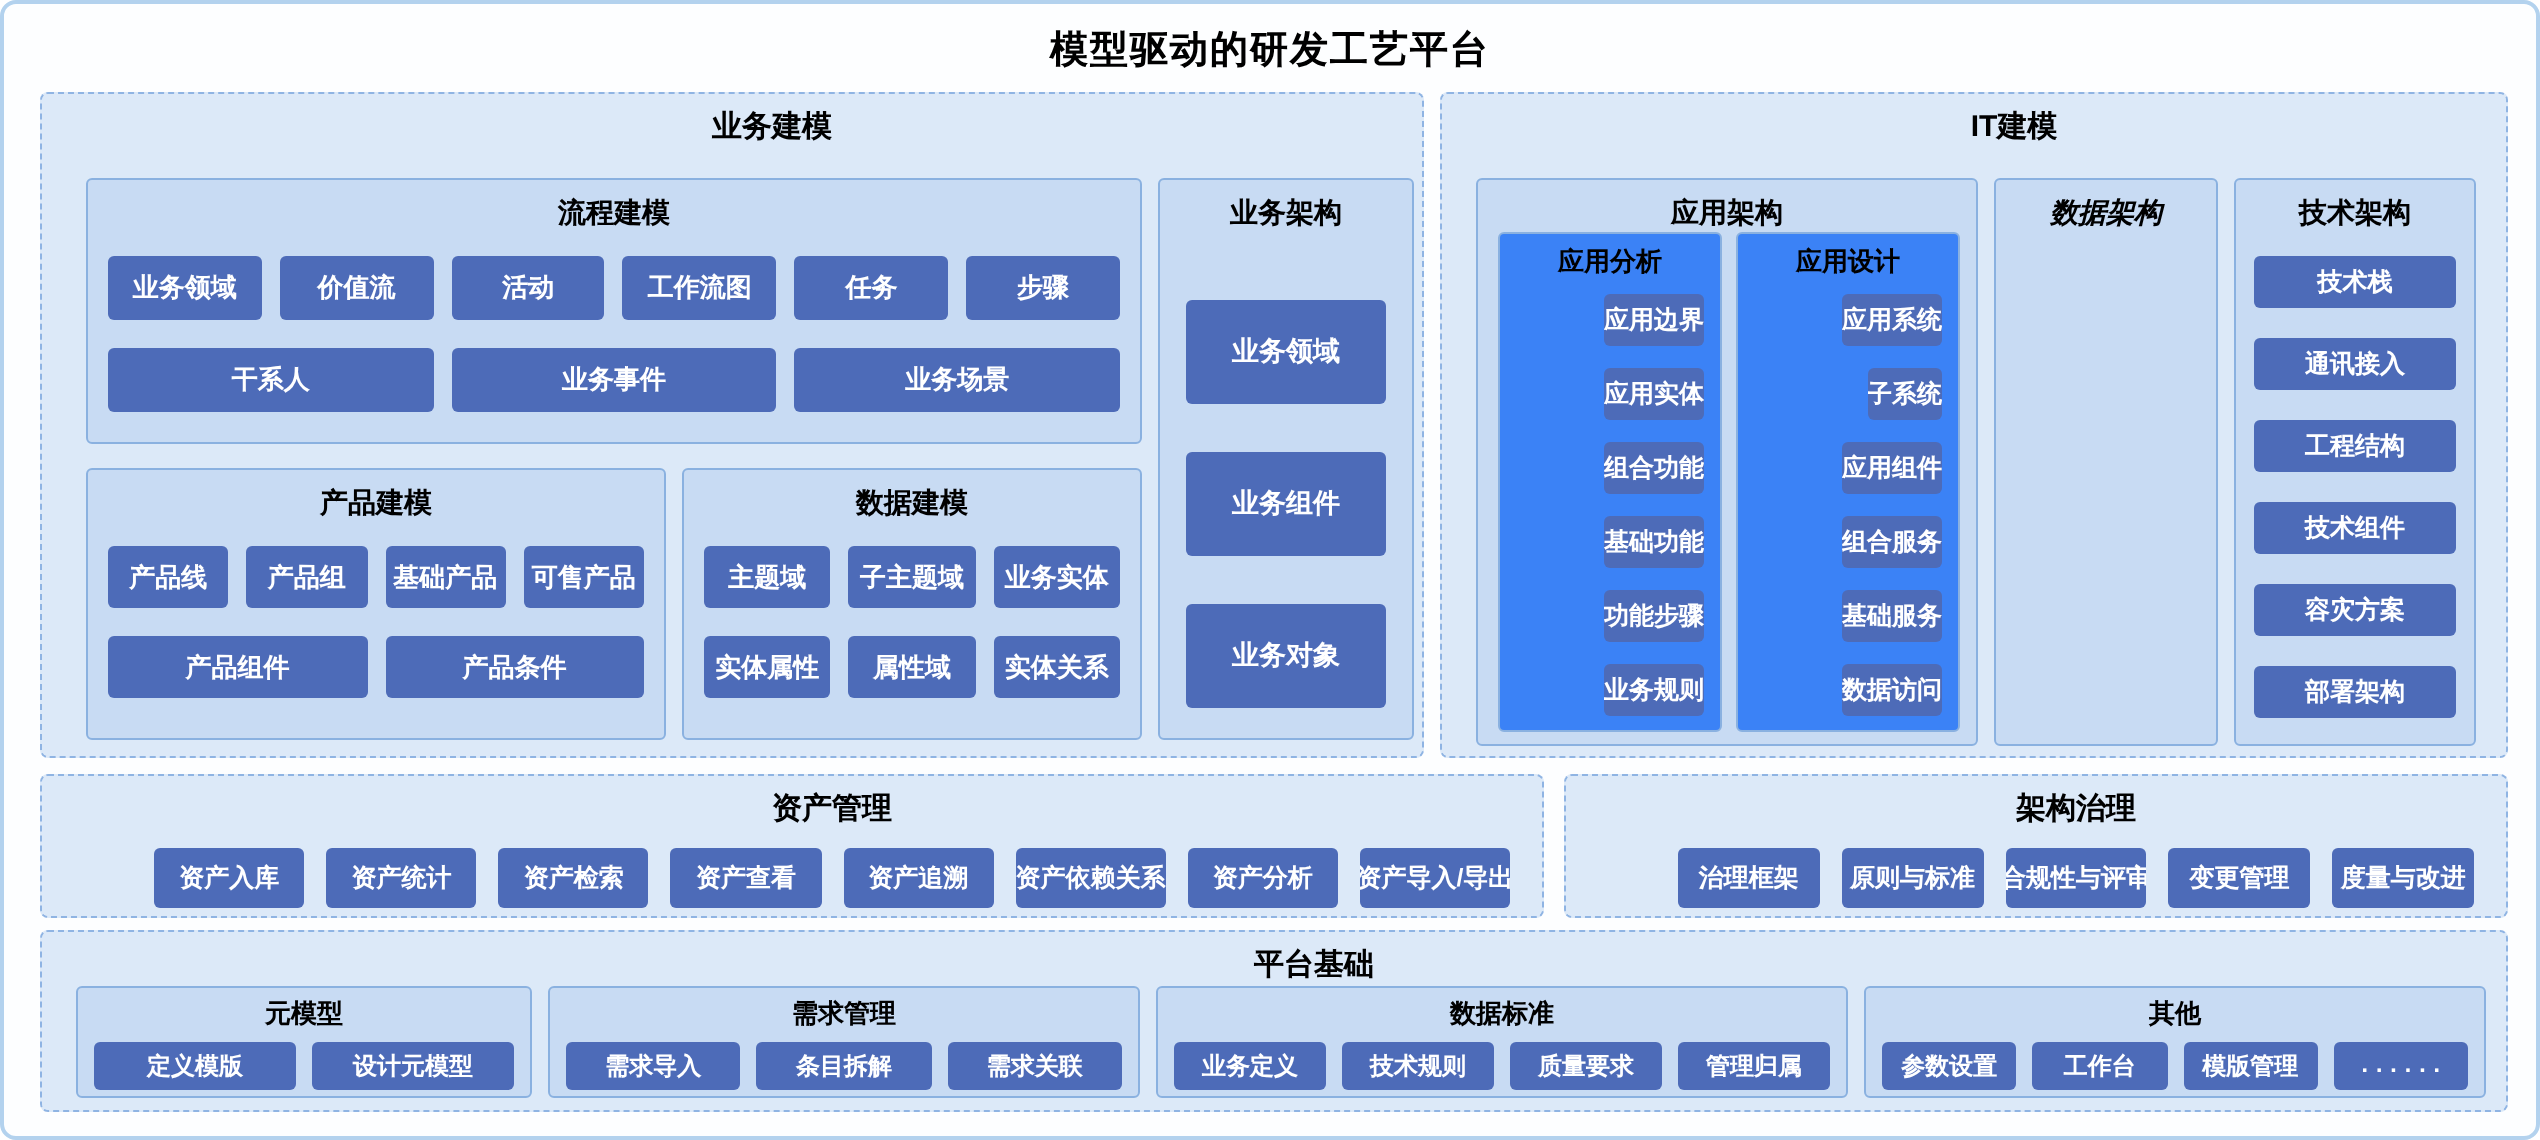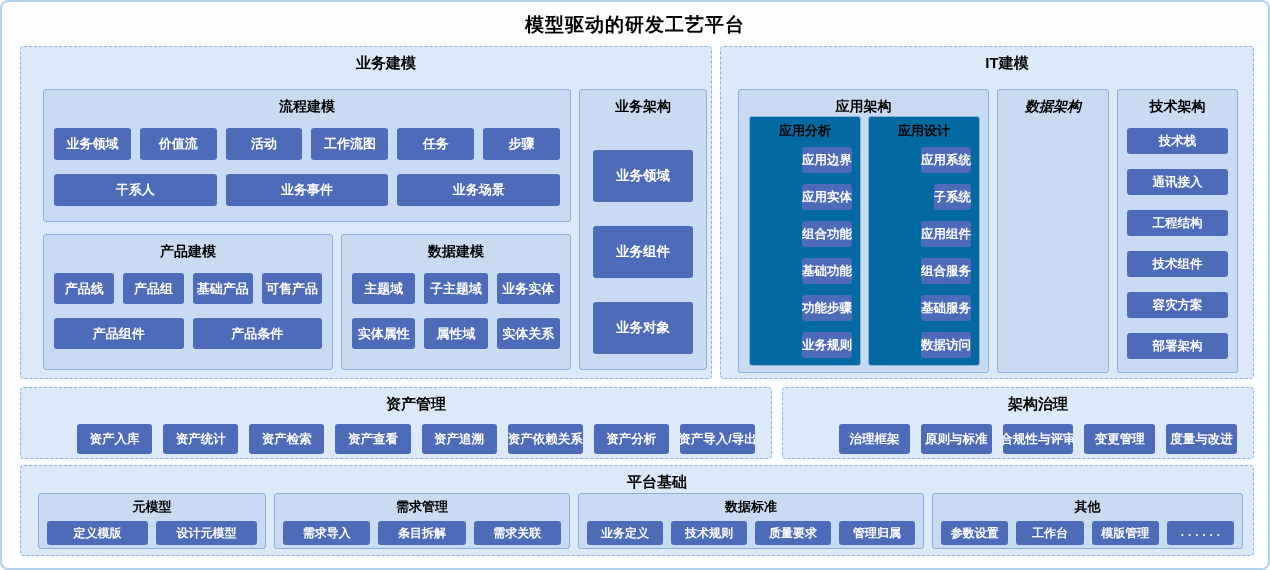--- a/index.html
+++ b/index.html
@@ -83,21 +83,21 @@
   .vstack { display: flex; flex-direction: column; margin: 0 9px; gap: 11px; }
   .vstack .btn { height: 26px; font-size: 12.5px; }
 
   
   #it { left: 718px; top: 44px; width: 534px; height: 333px; }
   #apparch { left: 17px; top: 42px; width: 251px; height: 284px; }
   #apparch > .s-title { margin: 8px 0 0; }
   .subbox {
     position: absolute;
     top: 26px; width: 112px; height: 250px;
-    background: #0369a1;
+    background: #3b82f6;
     border: 1px solid #8ab1e0;
     border-radius: 3px;
   }
   #analysis { left: 10px; }
   #design { left: 129px; }
   .subbox .s-title { margin: 5px 0 7px; font-size: 13px; }
   .subbox .vstack { margin: 0 8px; gap: 11px; align-items: flex-end; }
   #dataarch { left: 276px; top: 42px; width: 112px; height: 284px; font-style: italic; }
   #techarch { left: 396px; top: 42px; width: 121px; height: 284px; }
   #dataarch .vstack, #techarch .vstack { margin: 0 9px; gap: 15px; }

